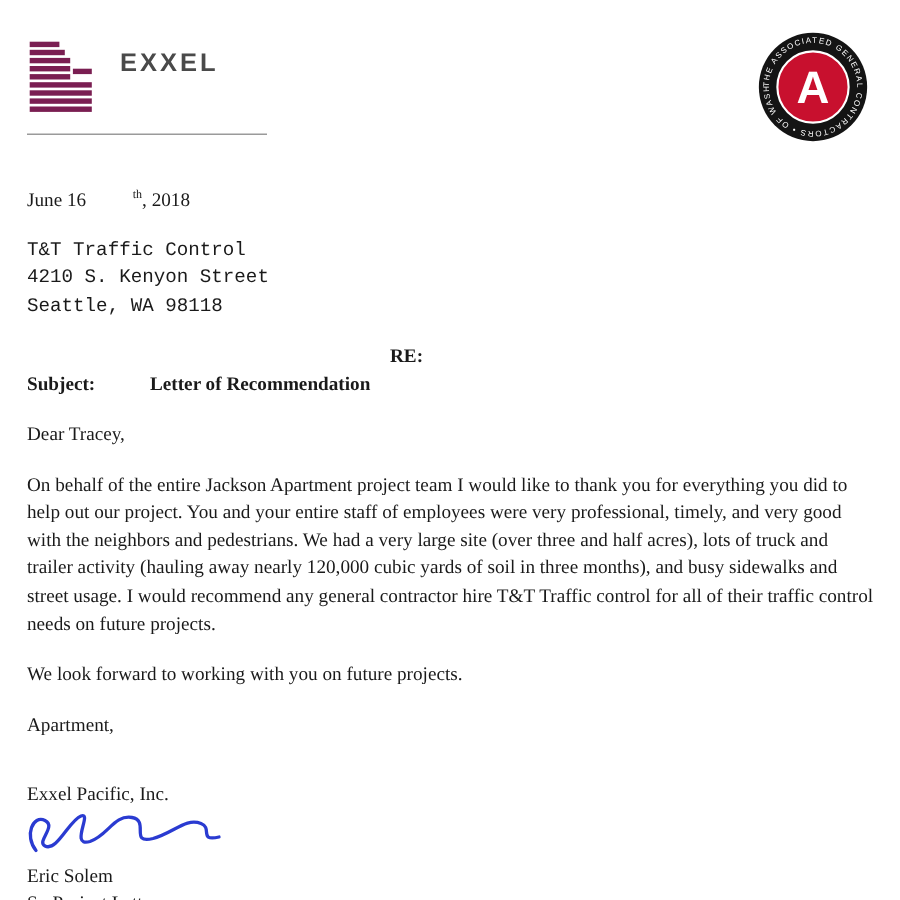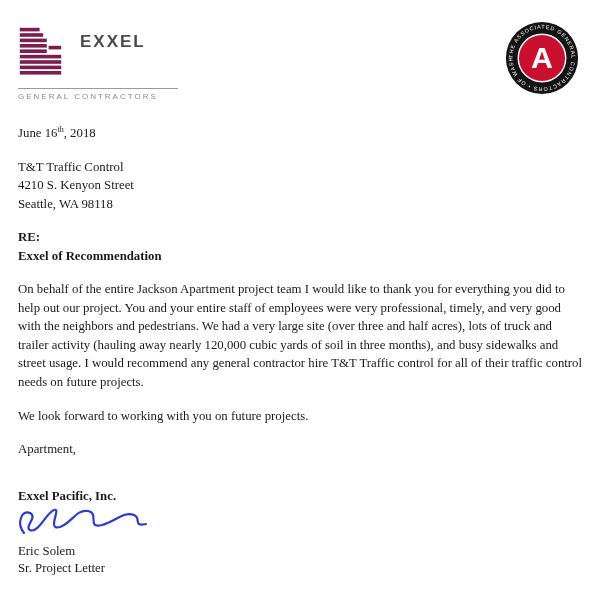--- a/index.html
+++ b/index.html
@@ -27,31 +27,31 @@
 
   
   .badge{position:absolute;top:20px;right:20px;width:76px;height:76px;}
 
   
   .letter{
     position:absolute;top:124px;left:18px;width:566px;
     font-size:12.8px;line-height:1.45;
   }
   .block{margin:0 0 15px 0;}
-  .line{display:block;}
-  sup{font-size:8px;vertical-align:super;line-height:0;}
+  .line{display:block;font-family:Liberation Mono, monospace;}
+  sup{font-size:8px;vertical-align:super;line-height:0;margin-left:31px;}
 
   .ref-table{margin:0 0 15px 0;}
-  .ref-row{display:flex;font-weight:700;}
+  .ref-row{display:flex;font-weight:700;justify-content:center;}
   .ref-label{width:82px;flex:0 0 auto;}
   .ref-value{flex:1;}
 
   p{margin:0 0 15px 0;}
 
-  .closing-company{font-weight:700;margin-bottom:0;margin-top:28px;}
+  .closing-company{font-weight:400;margin-bottom:0;margin-top:28px;}
   .signature{display:block;margin:-4px 0 -8px -4px;}
   .signer{line-height:1.35;}
 </style>
 </head>
 <body>
 
 <div class="page">
 
   <div class="letterhead">
     <div class="lh-row">
@@ -69,21 +69,20 @@
             <rect x="2" y="44" width="46" height="4"></rect>
             <rect x="2" y="50" width="46" height="4"></rect>
           </g>
         </svg>
       </span>
       <span class="lh-names">
         <span class="lh-name">EXXEL</span>
       </span>
     </div>
     <div class="lh-rule"></div>
-    <div class="lh-tagline">GENERAL CONTRACTORS</div>
   </div>
 
   <div class="badge">
     <svg width="76" height="76" viewBox="0 0 80 80" aria-hidden="true">
       <circle cx="40" cy="40" r="38" fill="#141414"></circle>
       <defs>
         <path id="ringPath" d="M40,40 m-31,0 a31,31 0 1,1 62,0 a31,31 0 1,1 -62,0"></path>
       </defs>
       <text font-family="Liberation Sans, sans-serif" font-size="5.6" fill="#ffffff" letter-spacing="1">
         <textPath href="#ringPath">THE ASSOCIATED GENERAL CONTRACTORS • OF WASHINGTON •</textPath>
@@ -103,24 +102,26 @@
       <span class="line">T&amp;T Traffic Control</span>
       <span class="line">4210 S. Kenyon Street</span>
       <span class="line">Seattle, WA 98118</span>
     </div>
 
     <div class="ref-table">
       <div class="ref-row">
         <span class="ref-label">RE:</span>
       </div>
       <div class="ref-row">
-        <span class="ref-value">Exxel of Recommendation</span>
+        <span class="ref-label">Subject:</span>
+        <span class="ref-value">Letter of Recommendation</span>
       </div>
     </div>
 
+    <p>Dear Tracey,</p>
 
     <p>On behalf of the entire Jackson Apartment project team I would like to thank you for everything you did to help out our project. You and your entire staff of employees were very professional, timely, and very good with the neighbors and pedestrians. We had a very large site (over three and half acres), lots of truck and trailer activity (hauling away nearly 120,000 cubic yards of soil in three months), and busy sidewalks and street usage. I would recommend any general contractor hire T&amp;T Traffic control for all of their traffic control needs on future projects.</p>
 
     <p>We look forward to working with you on future projects.</p>
 
     <p>Apartment,</p>
 
     <p class="closing-company">Exxel Pacific, Inc.</p>
 
     <span class="signature">

